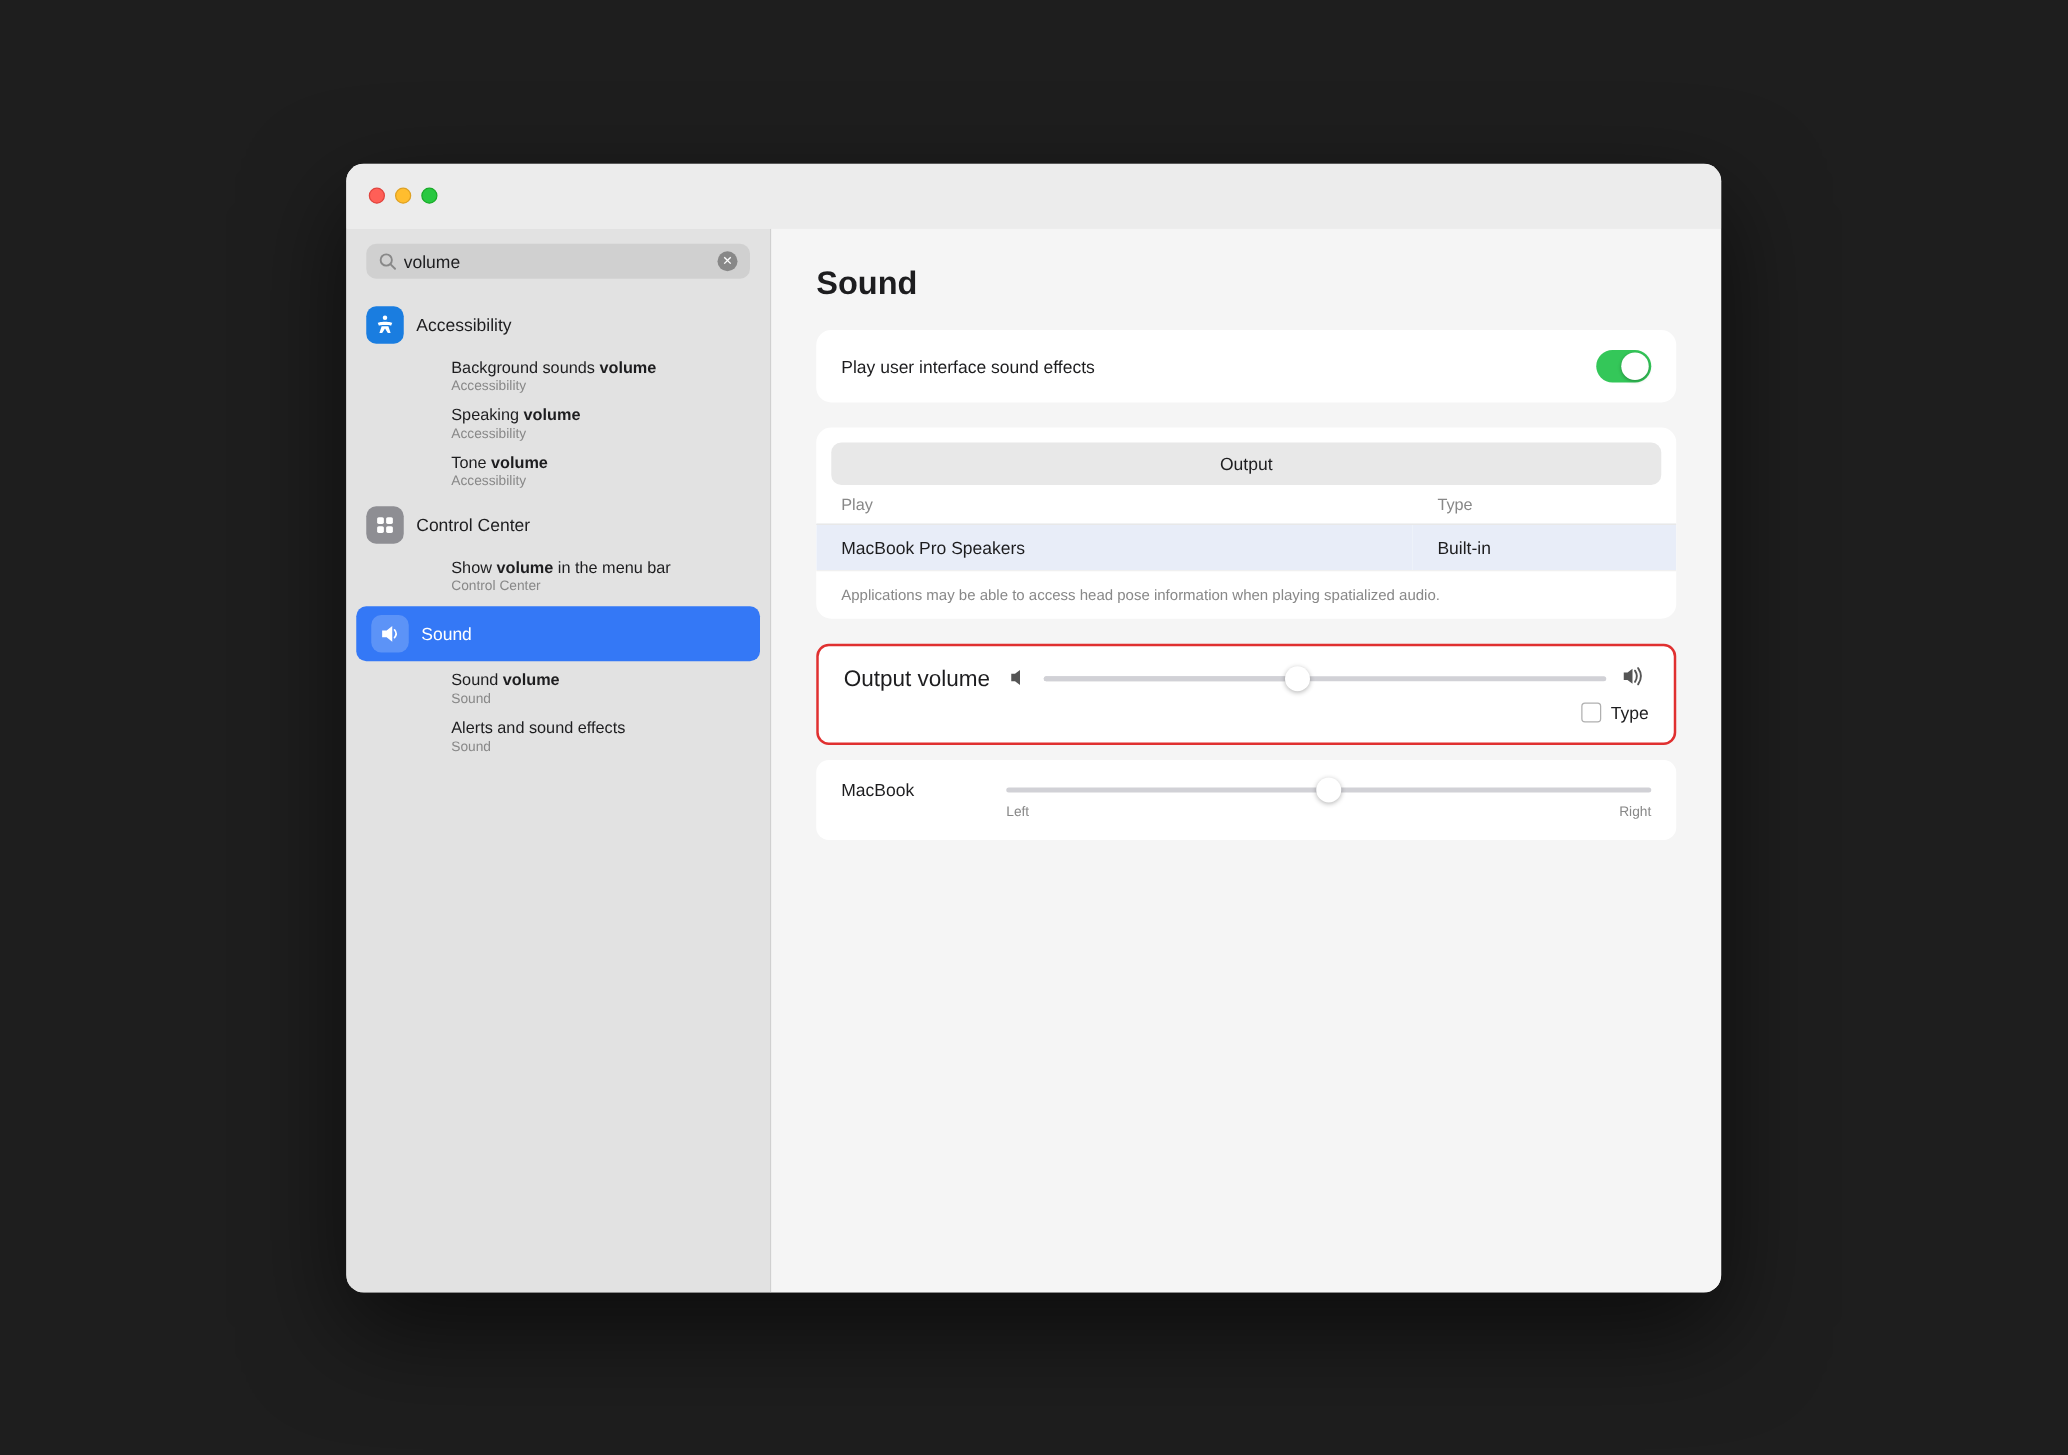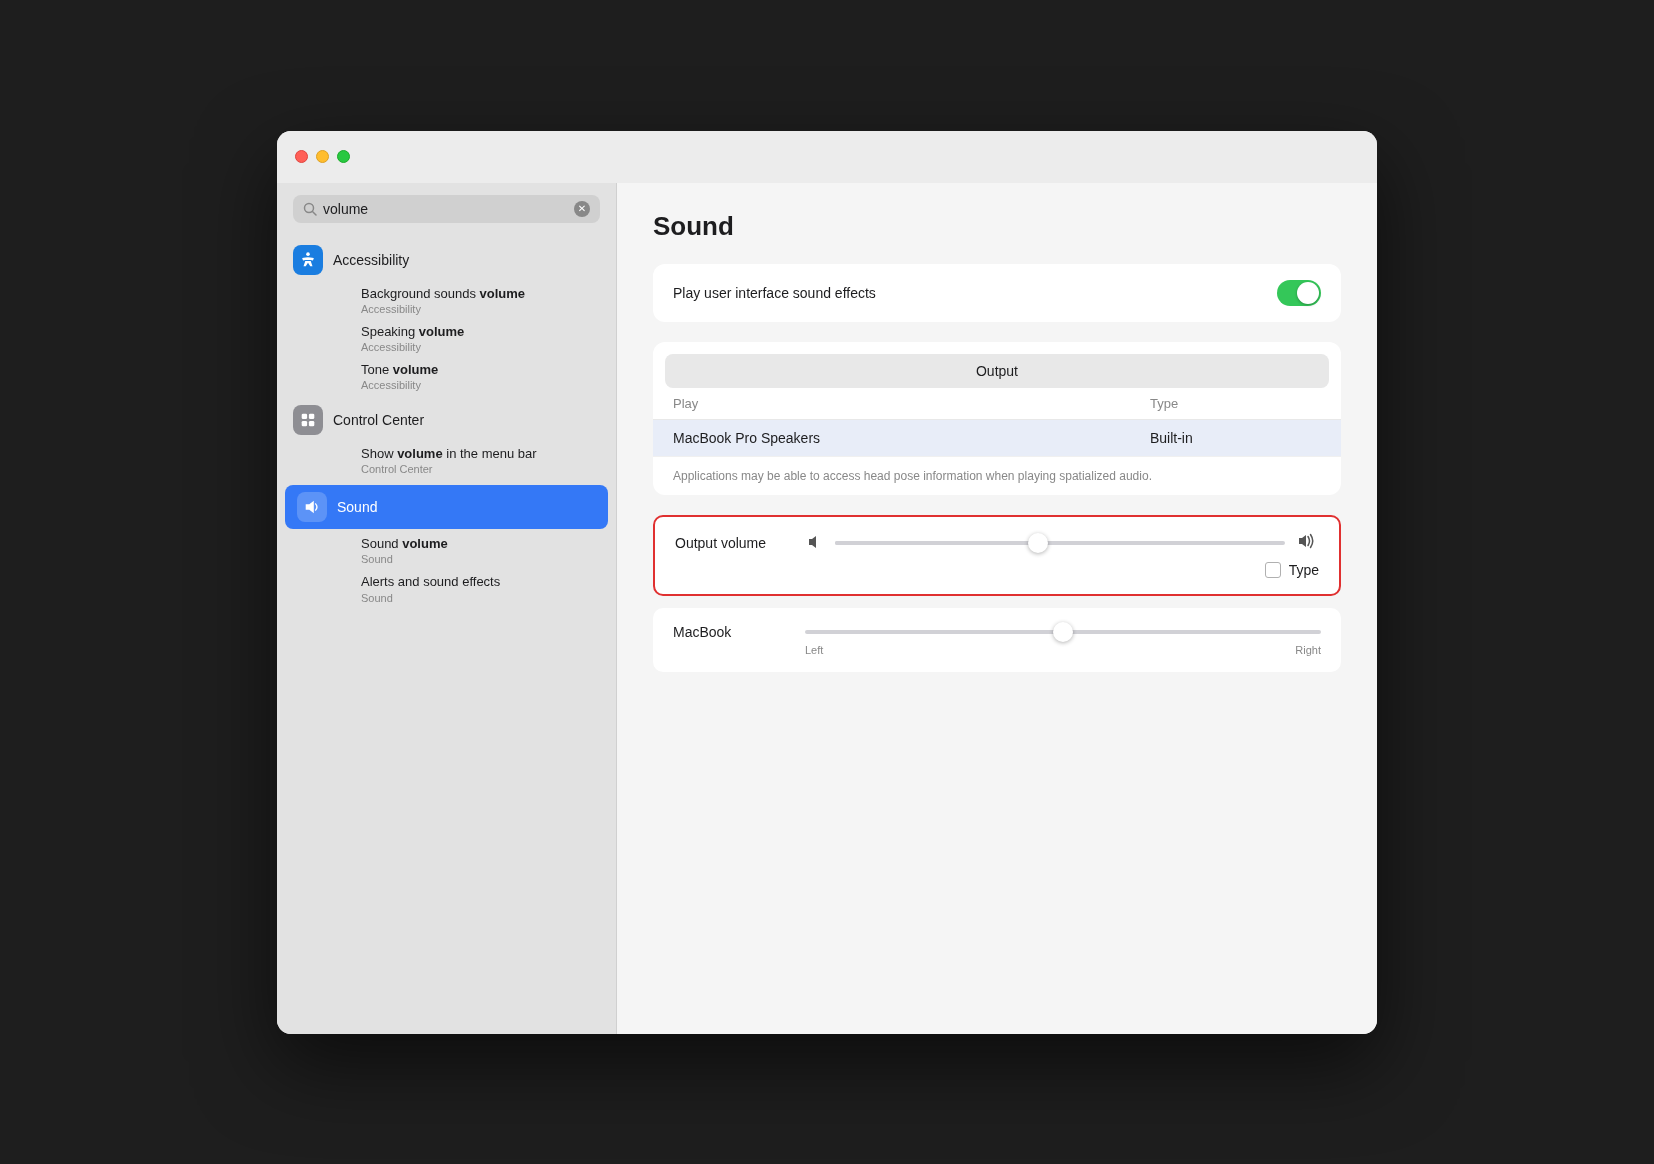--- a/index.html
+++ b/index.html
@@ -327,21 +327,21 @@
     }
 
     .volume-row {
       display: flex;
       align-items: center;
       gap: 12px;
       margin-bottom: 8px;
     }
 
     .volume-label {
-      font-size: 14px;
+      font-size: 18px;
       color: #1d1d1f;
       width: 120px;
       flex-shrink: 0;
     }
 
     .volume-icon-low {
       font-size: 14px;
       color: #555;
       flex-shrink: 0;
     }

